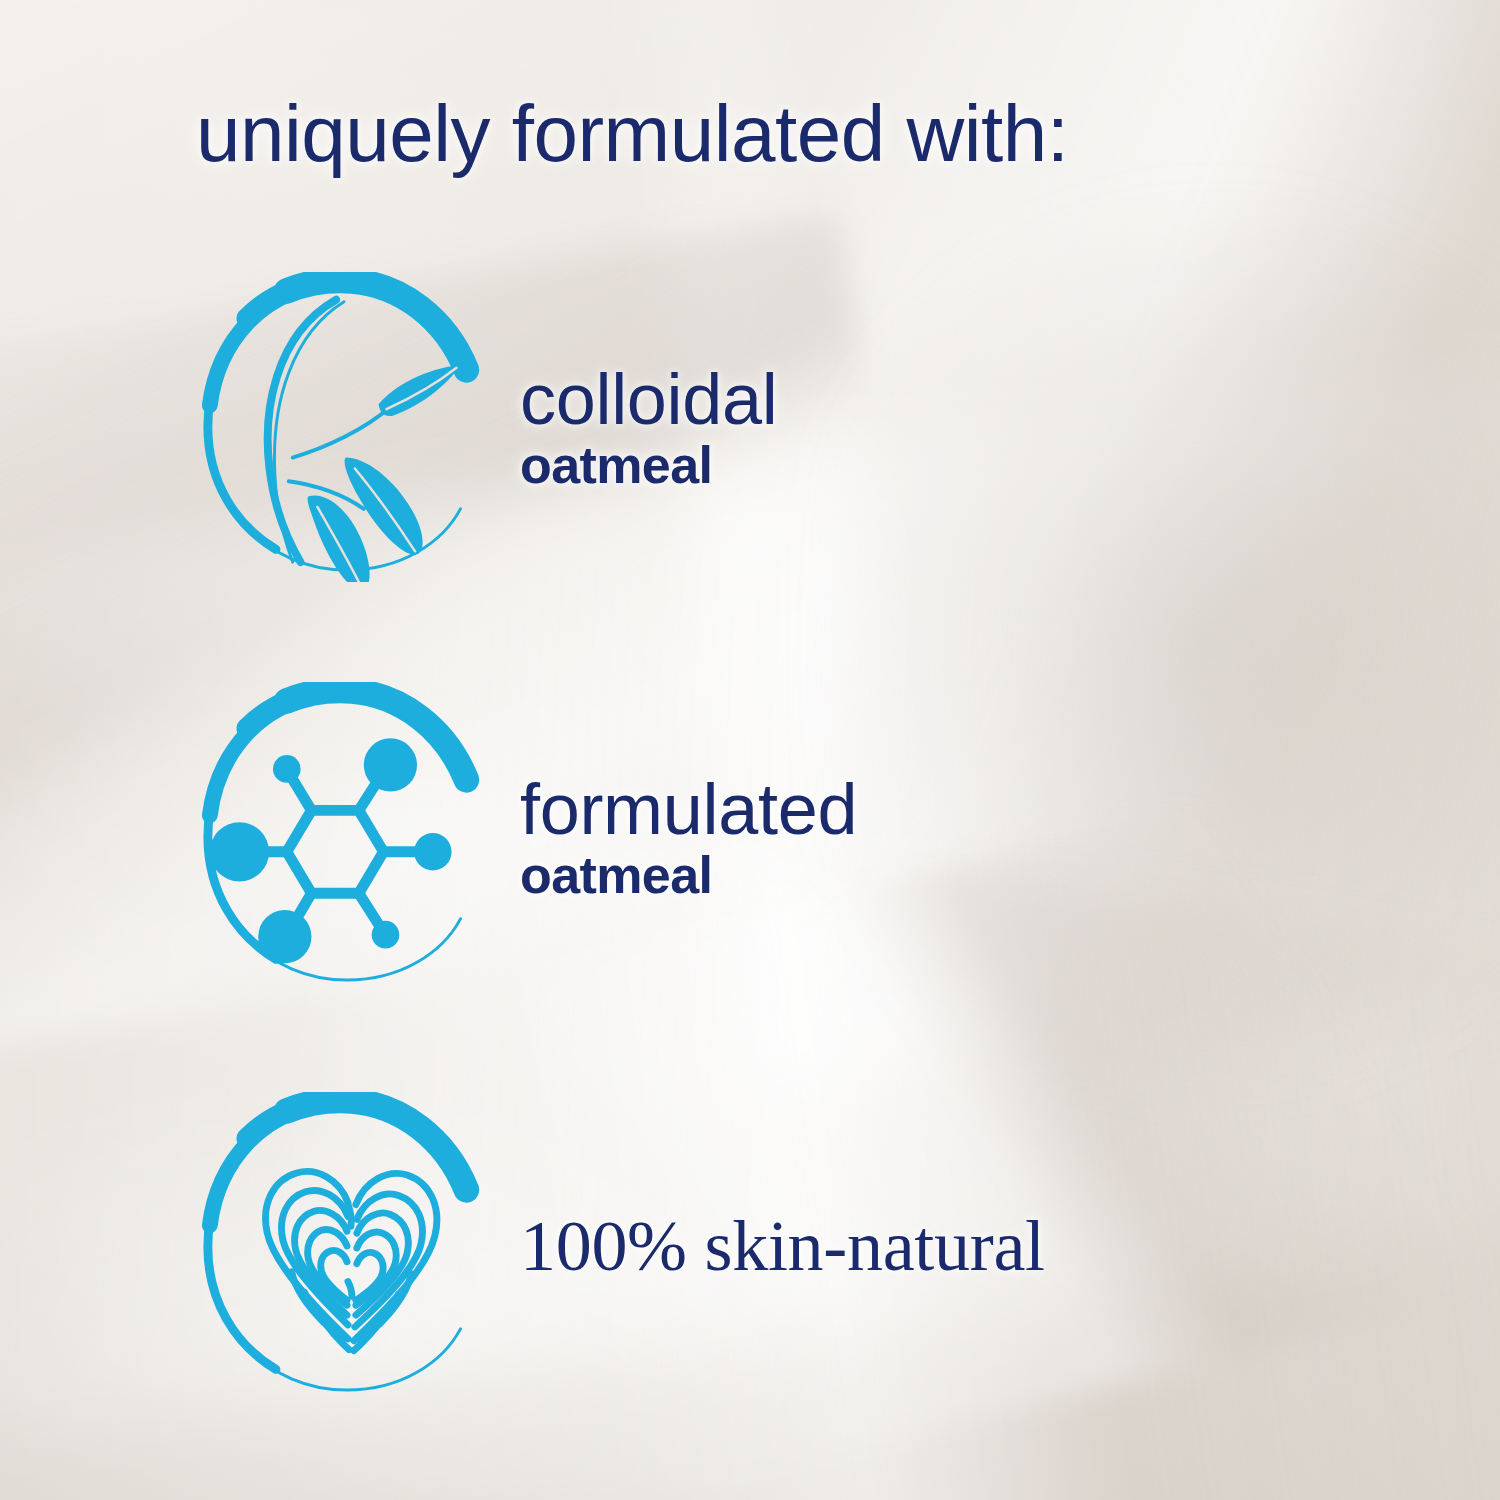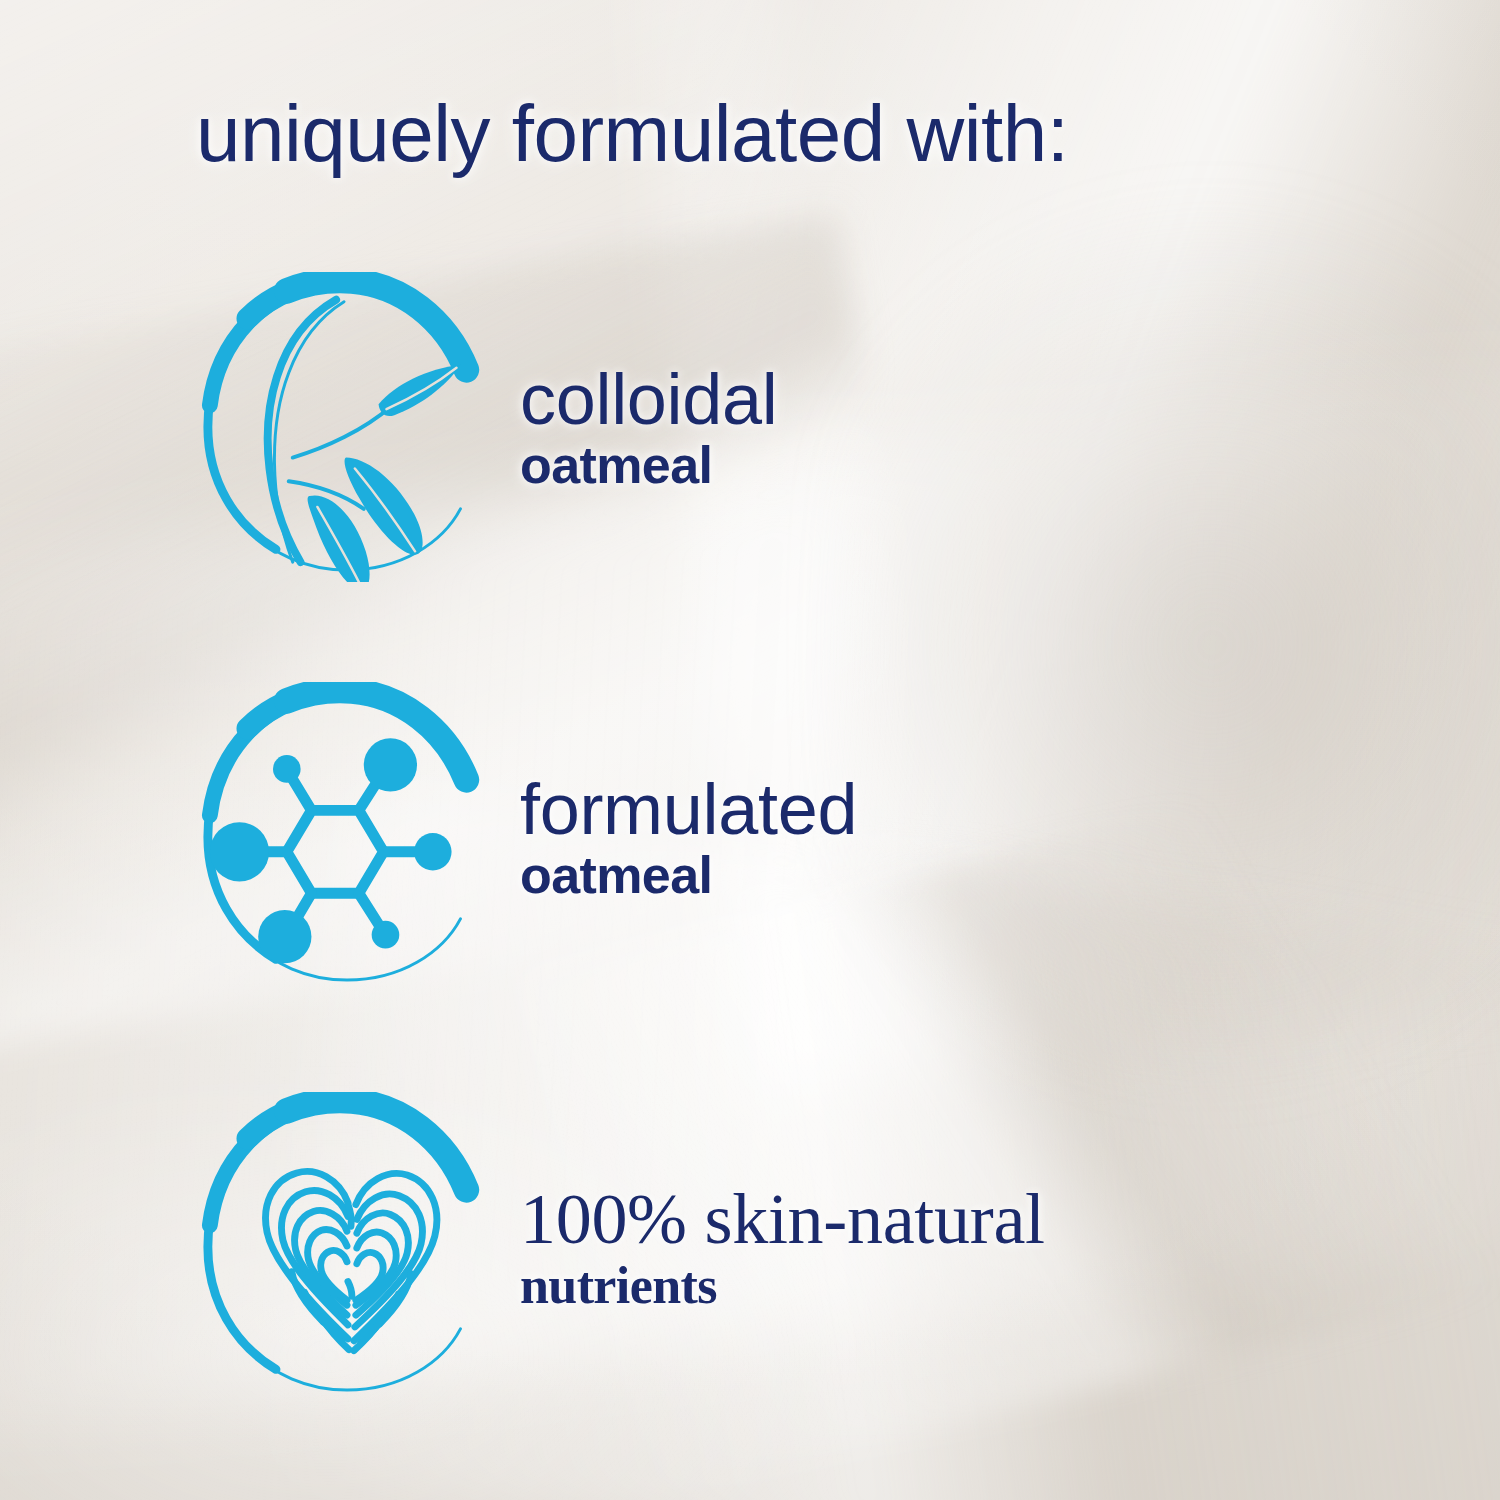--- a/index.html
+++ b/index.html
@@ -420,18 +420,17 @@
             <path d="M 108 201 C 114 216 128 233 146 250"></path>
             <path d="M 203 203 C 197 218 183 235 165 252"></path>
             <path d="M 125 226 C 133 239 143 250 153 259"></path>
             <path d="M 186 228 C 178 241 168 251 158 260"></path>
           </g>
         </svg>
       </div>
 
       <div class="feature-text">
         <div class="line-light">100% skin-natural</div>
-        <div class="line-bold">nutrients</div>
       </div>
     </div>
 
   </div>
 </div>
 
 </body></html>

